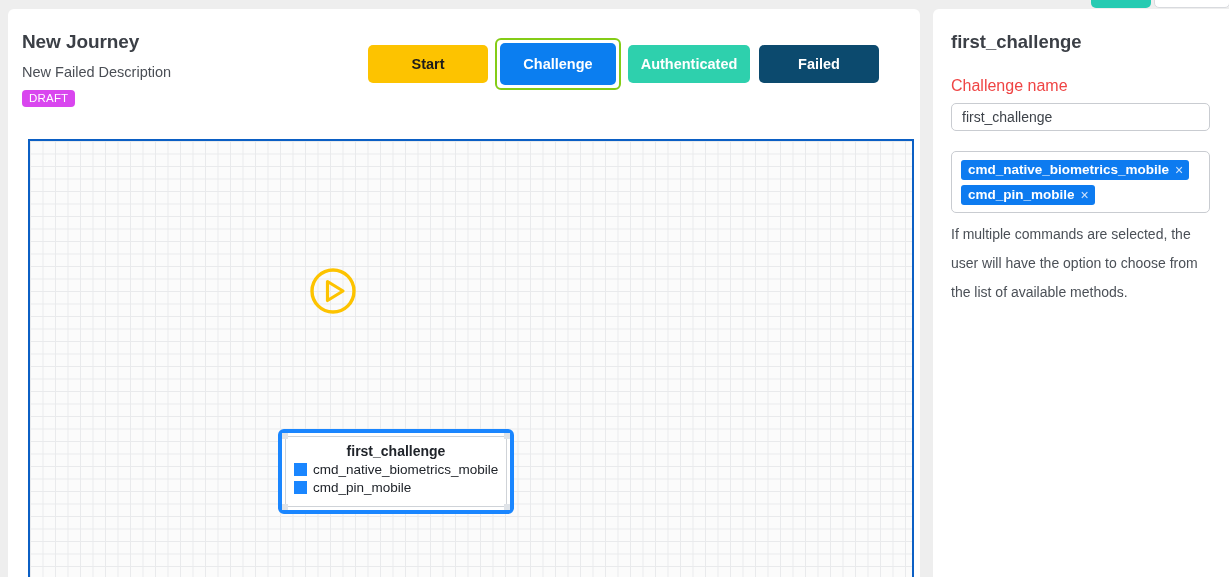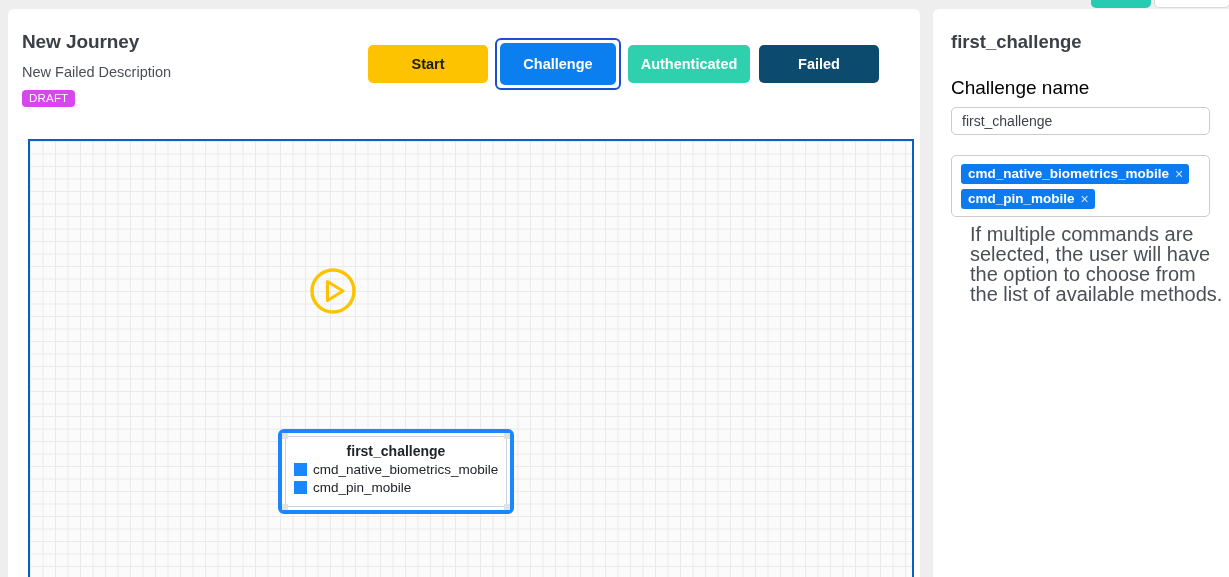--- a/index.html
+++ b/index.html
@@ -95,21 +95,21 @@
   }
   .state-btn.start { left: 8px;  width: 120px; background: #fdc300; color: #1b1b1b; }
   .state-btn.auth  { left: 268px; width: 122px; background: #2ed0ad; }
   .state-btn.fail  { left: 399px; width: 120px; background: #0c4a6e; }
 
   
   .state-btn-sel-wrap {
     position: absolute;
     left: 135px; top: 1px;
     width: 126px; height: 52px;
-    border: 2px solid #1d4ed8;
+    border: 2px solid #84cc16;
     border-radius: 6px;
     background: #ffffff;
     padding: 3px;
   }
   .state-btn.challenge {
     position: relative;
     left: 0; top: 0;
     width: 100%;
     height: 100%;
     background: #0b7ef0;
@@ -203,22 +203,22 @@
     border-radius: 6px 0 0 0;
     padding: 22px 18px 0 18px;
   }
   .panel-title {
     font-size: 18.5px;
     font-weight: bold;
     color: #3b3f46;
     margin-bottom: 24px;
   }
   .field-label {
-    font-size: 19px;
-    color: #000000;
+    font-size: 16px;
+    color: #ef4444;
     margin-bottom: 8px;
   }
   .text-input {
     width: 259px;
     height: 28px;
     border: 1px solid #c9ccd1;
     border-radius: 5px;
     background: #ffffff;
     font-family: "Liberation Sans", sans-serif;
     font-size: 14px;
@@ -251,24 +251,23 @@
   .tag:last-child { margin-bottom: 0; }
   .tag-x {
     font-size: 14px;
     font-weight: normal;
     color: #cfe3fb;
     line-height: 1;
     cursor: pointer;
   }
   .helper {
     width: 259px;
-    font-size: 20px;
-    line-height: 20px;
+    font-size: 14px;
+    line-height: 29px;
     color: #4b5057;
-    margin-left: 19px;
   }
   .helper.second { margin-top: 54px; }
   .link {
     color: #2b8cf0;
     text-decoration: none;
     cursor: pointer;
   }
 </style>
 </head>
 <body>

